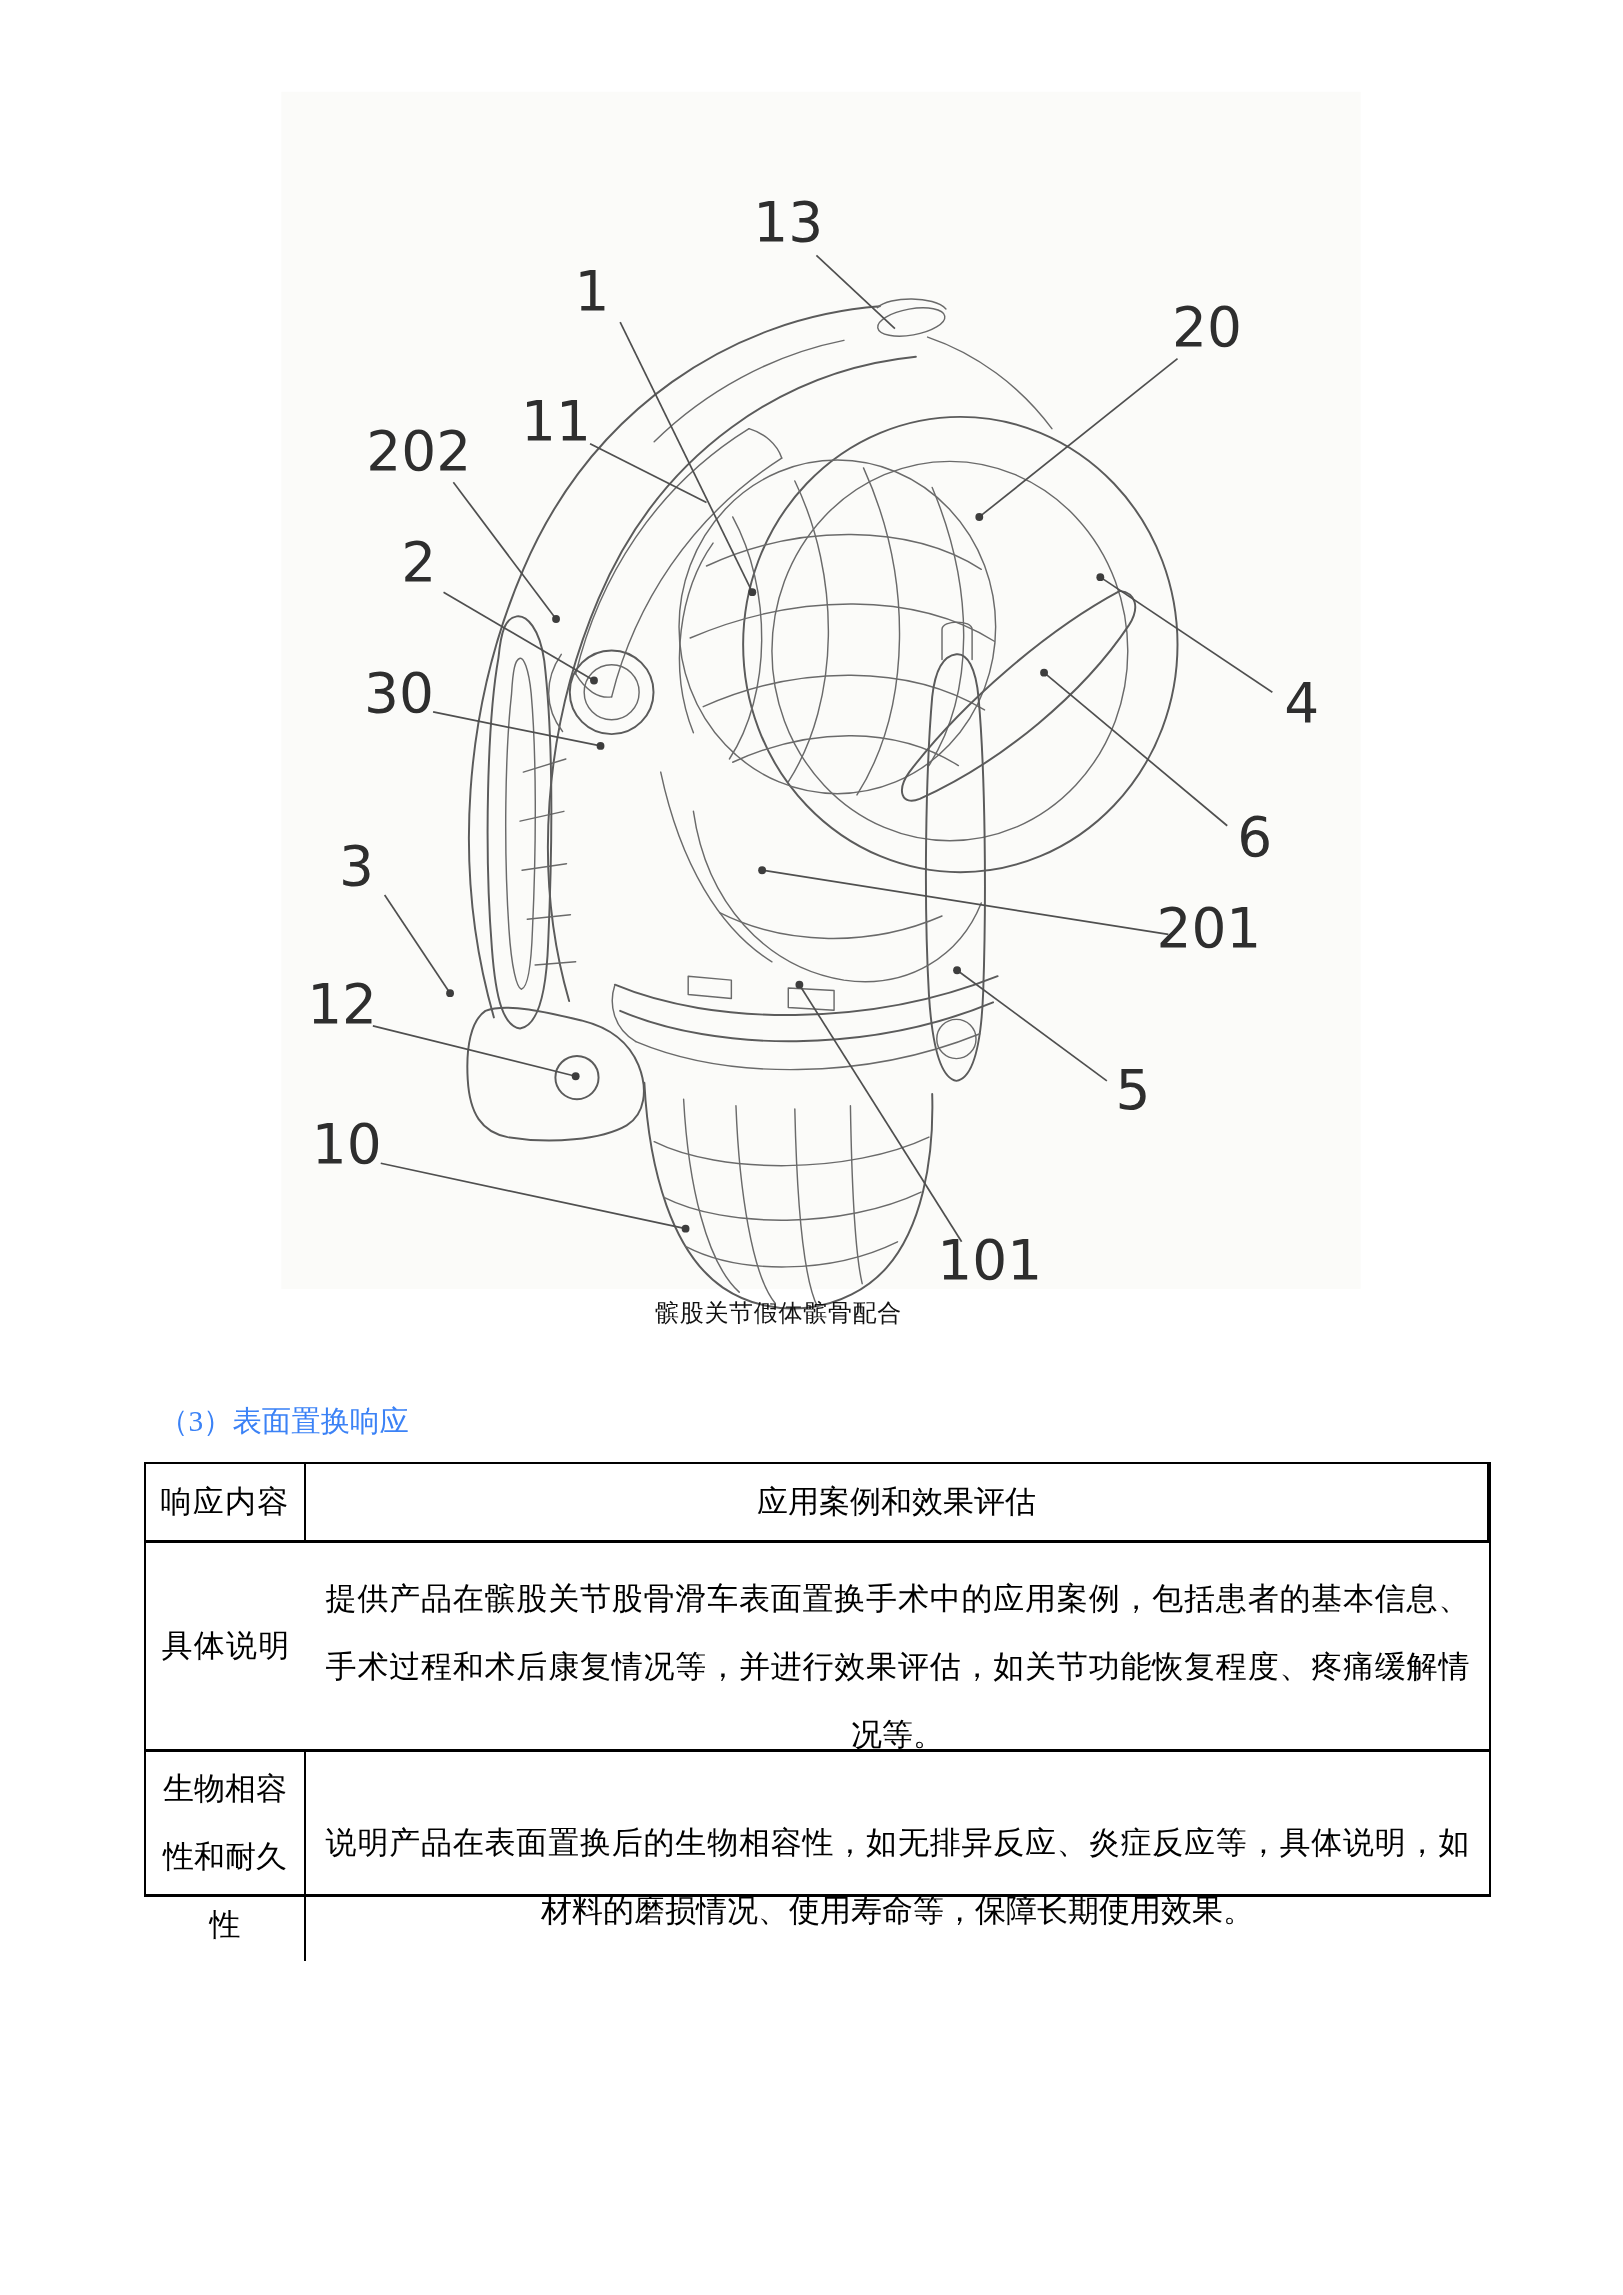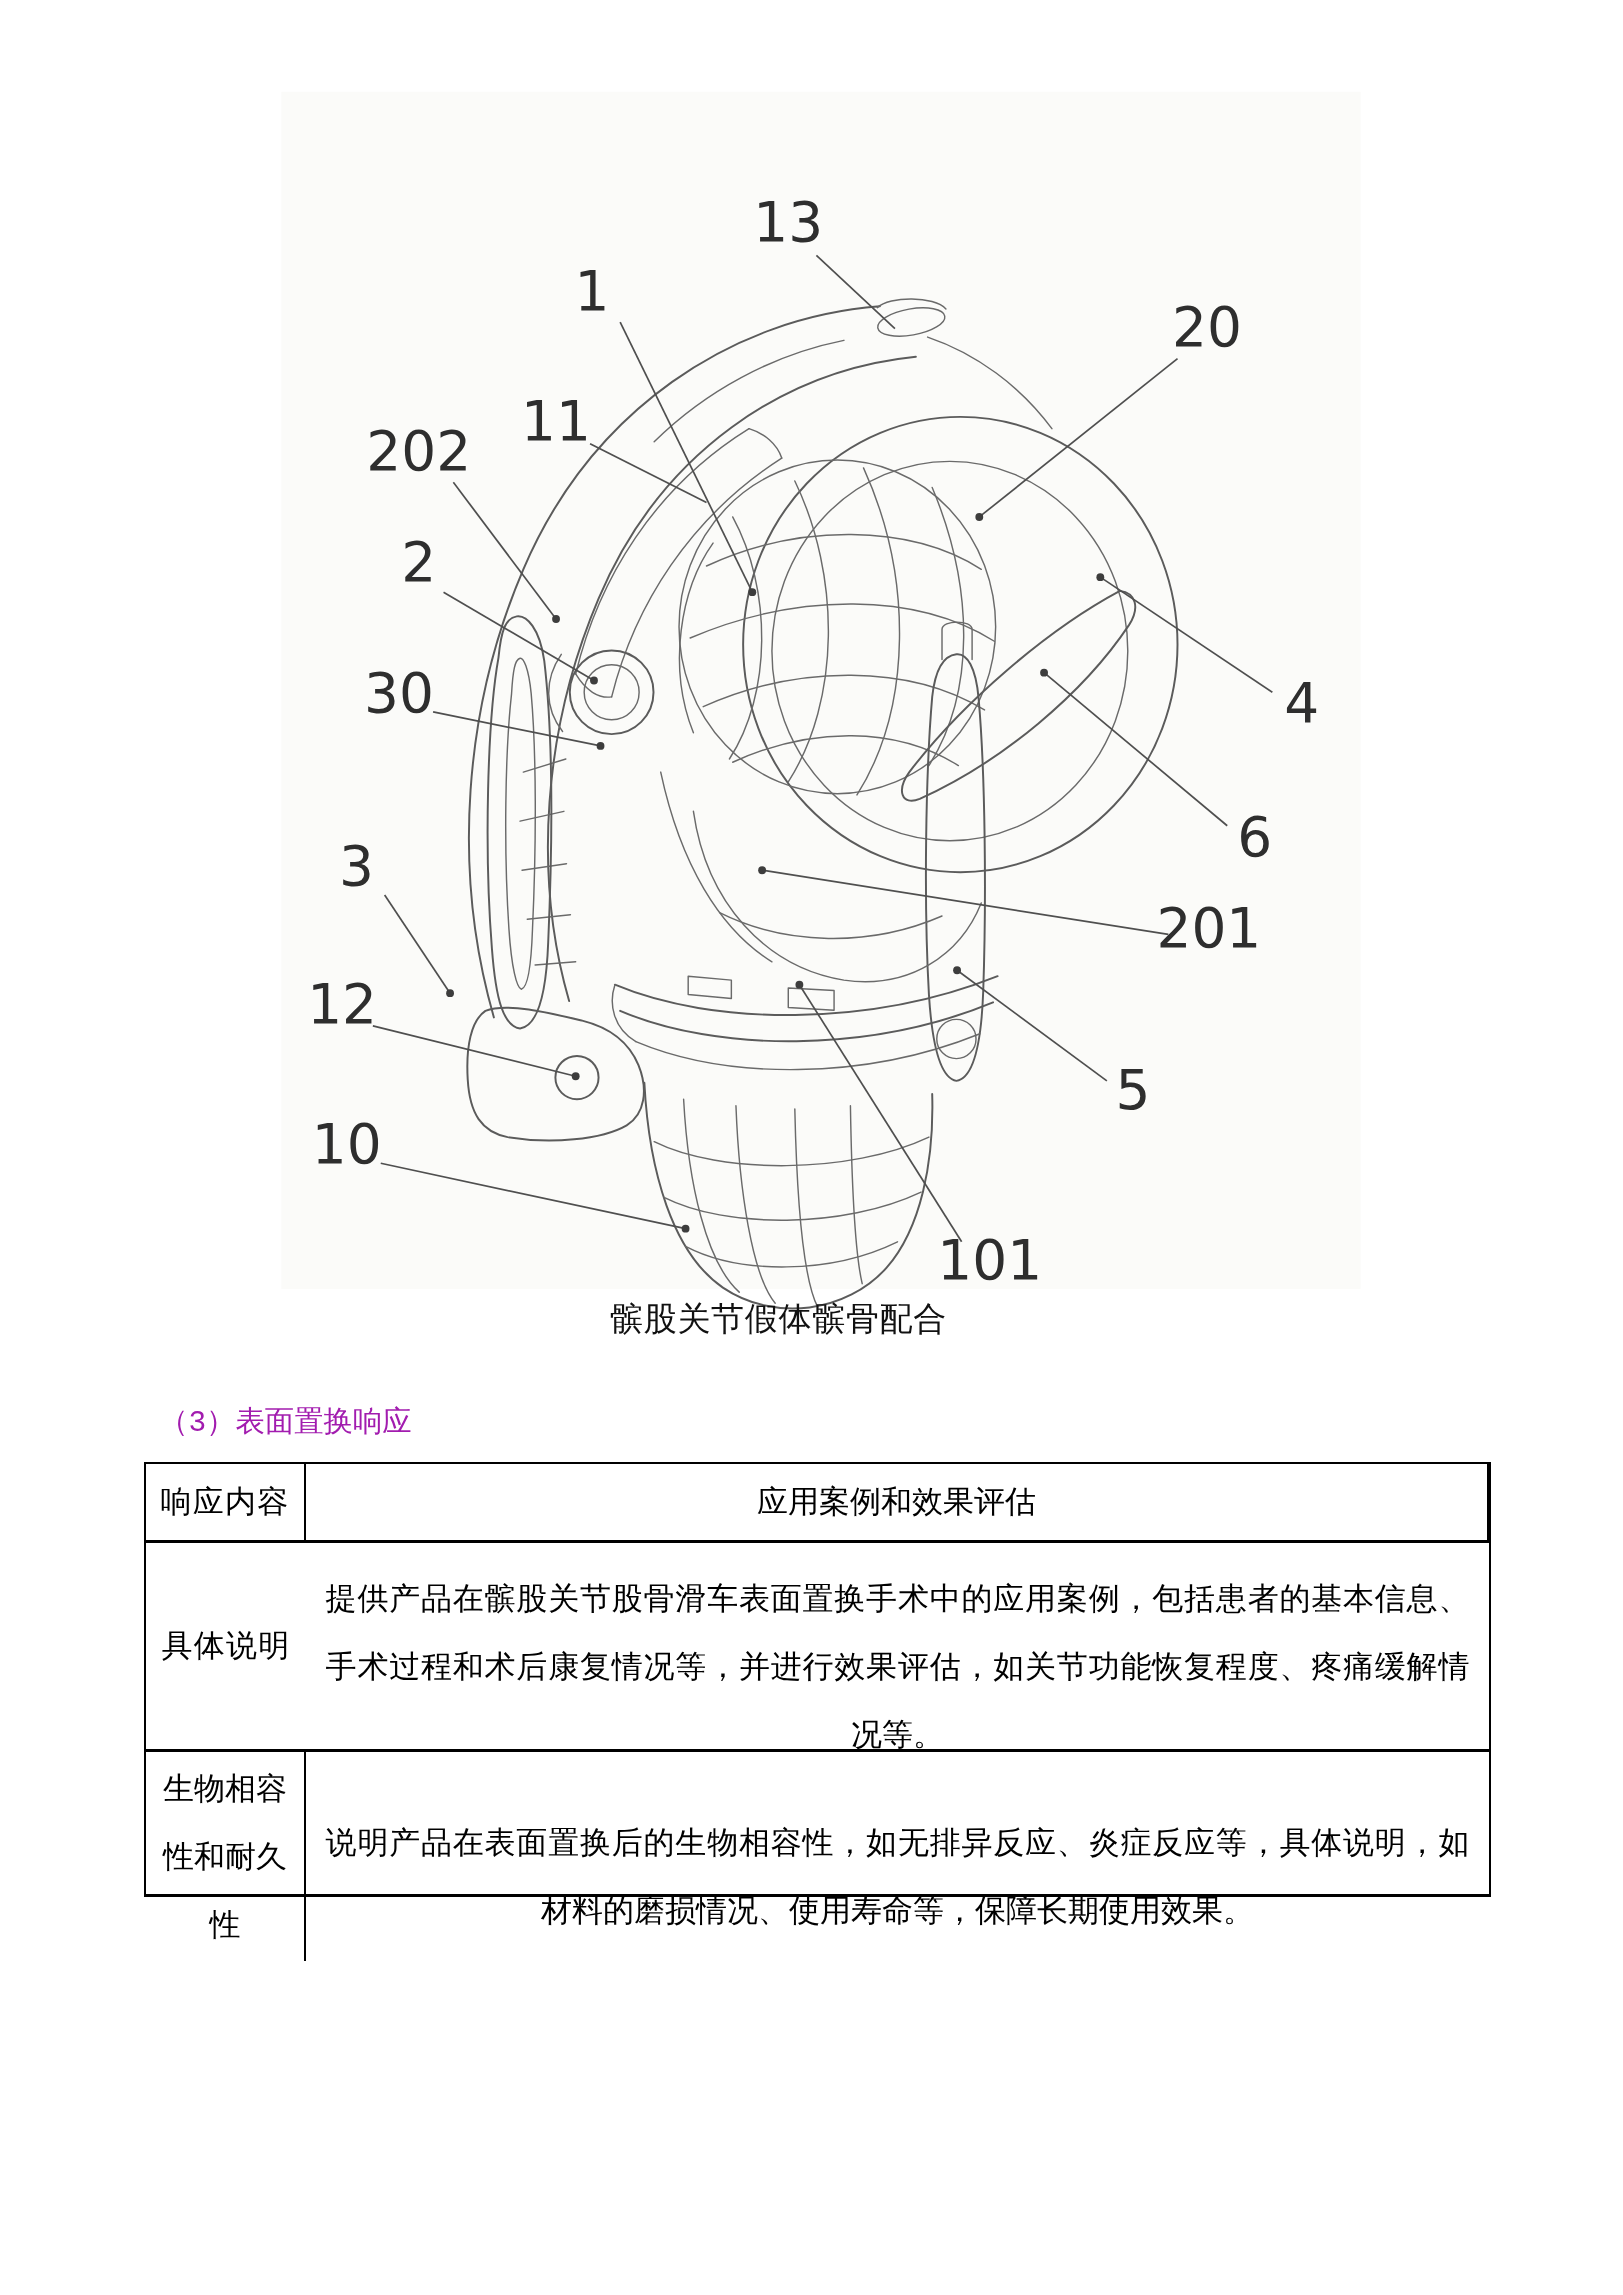--- a/index.html
+++ b/index.html
@@ -18,26 +18,26 @@
   .fig-line.thin{stroke-width:2.2;stroke:#6a6a6a;}
   .leader{stroke:#4f4f4f;stroke-width:2.6;fill:none;}
   .leader-dot{fill:#3d3d3d;stroke:none;}
   .fig-label{
     font-family:"DejaVu Sans","Liberation Sans",sans-serif;
     font-size:84px;fill:#2e2e2e;
   }
   
   .caption{
     position:absolute;left:0;top:1297px;width:1557px;
-    text-align:center;font-size:33px;letter-spacing:0.7px;color:#111;
+    text-align:center;font-size:24px;letter-spacing:0.7px;color:#111;
   }
   
   .section-heading{
     position:absolute;left:159px;top:1402px;
-    font-size:29.4px;color:#a21caf;font-family:Liberation Mono, monospace;
+    font-size:29.4px;color:#3b82f6;
   }
   
   .resp-table{
     position:absolute;left:144px;top:1462px;
     width:1347px;height:435px;
     box-sizing:border-box;
     border:2px solid #000;
     border-bottom-width:3.9px;
     display:grid;
     grid-template-columns:160px 1183px;

